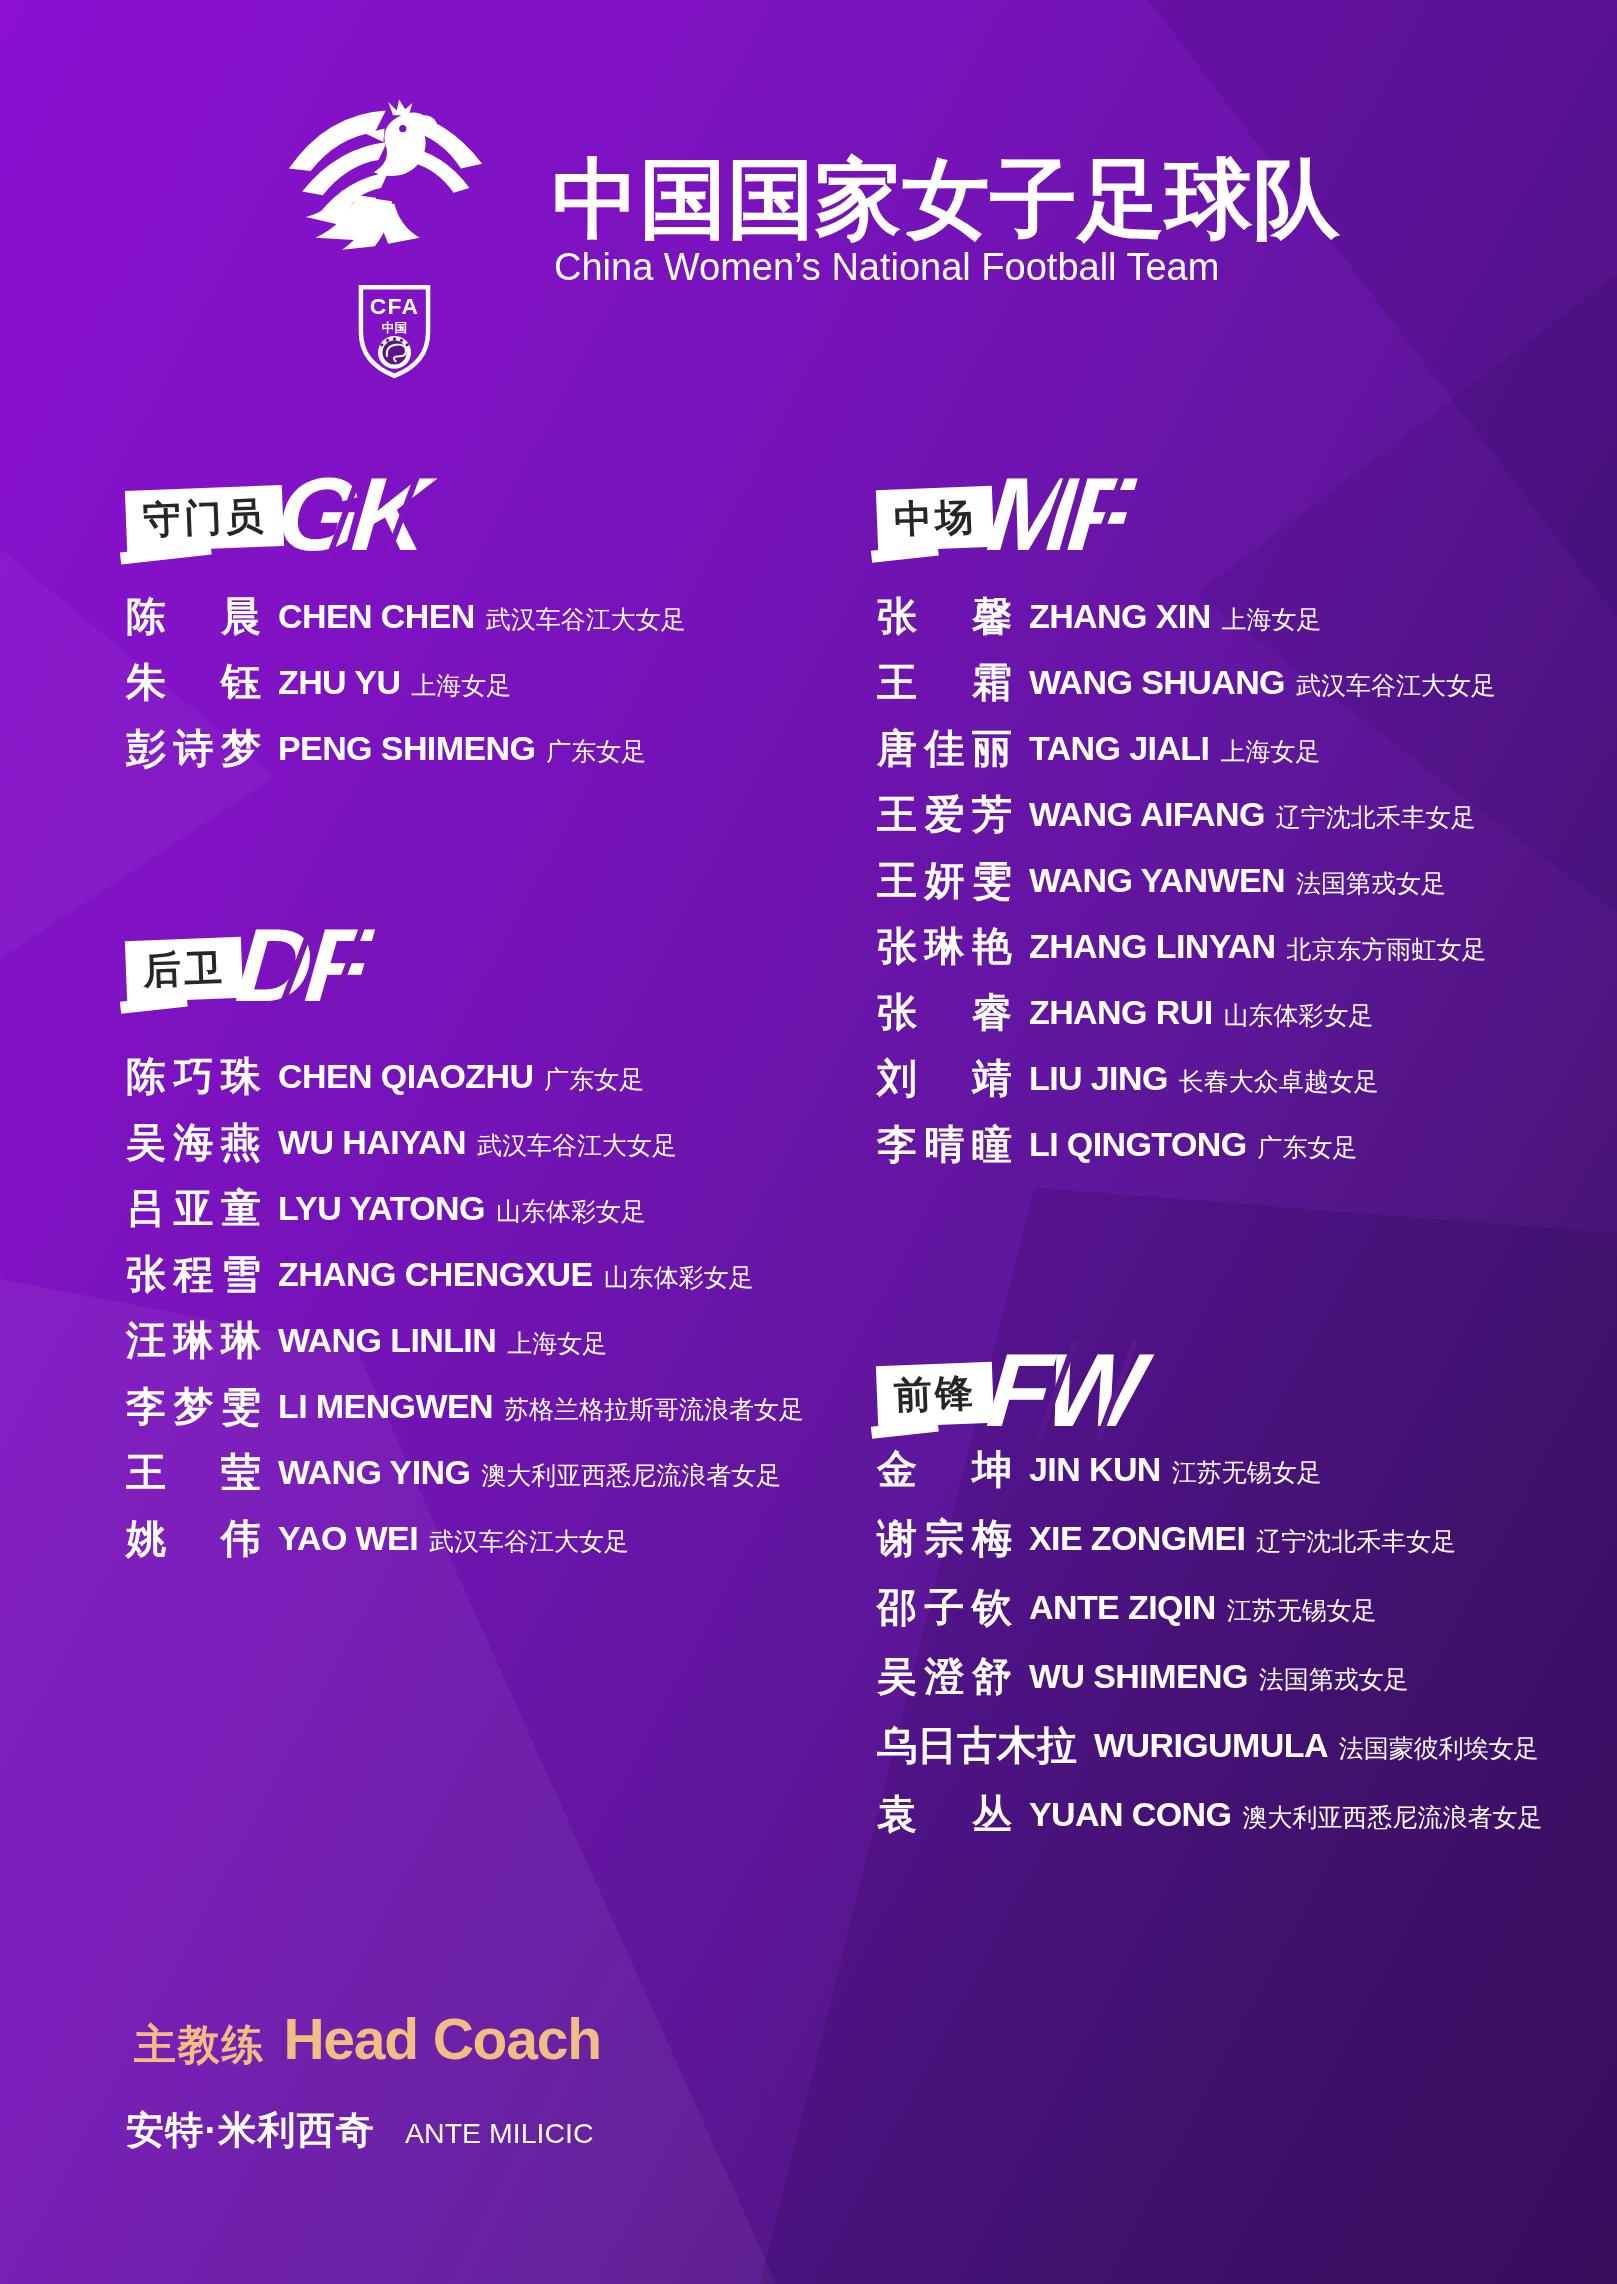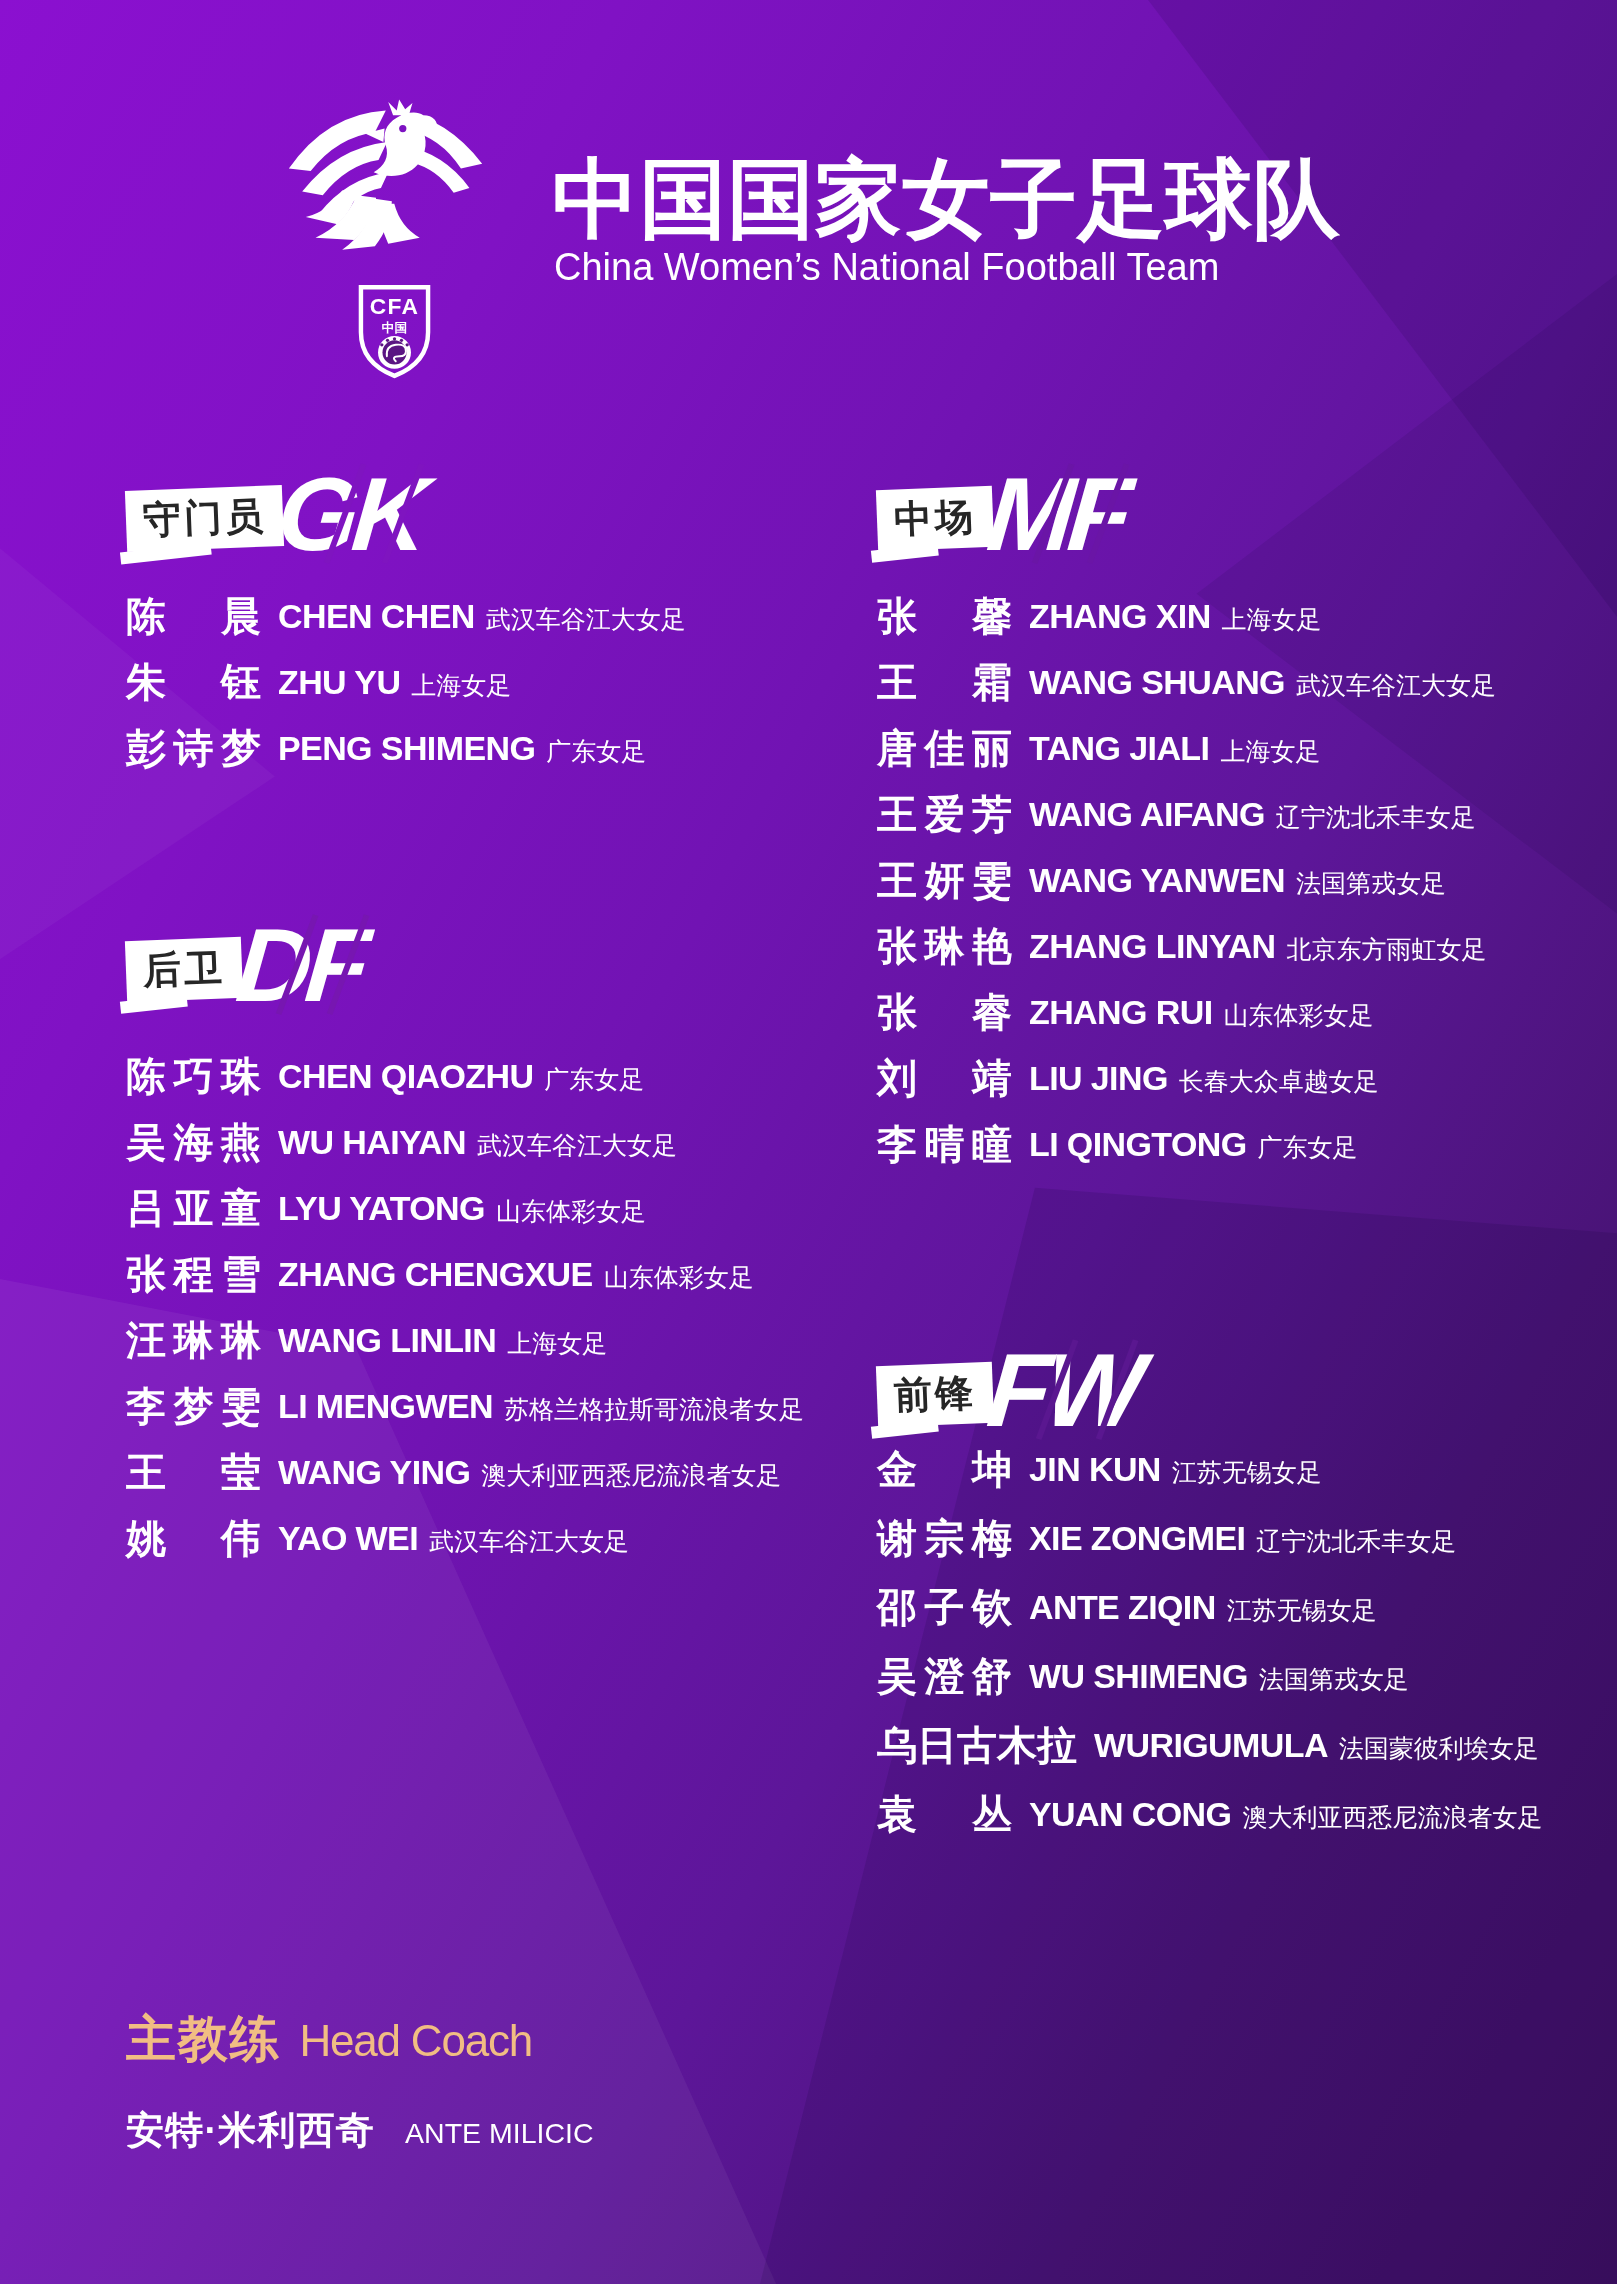--- a/index.html
+++ b/index.html
@@ -67,22 +67,22 @@
   }
   .pname.wide{width:auto;}
   .pname span{display:block;}
   .pinfo{display:flex;align-items:baseline;margin-left:17px;color:#fff;}
   .latin{font-size:34px;font-weight:700;letter-spacing:-0.6px;}
   .club{font-size:25px;font-weight:400;margin-left:11px;}
 
   
   .coach{position:absolute;left:126px;top:2006px;}
   .coach-title{display:flex;align-items:baseline;gap:18px;color:#f1bd83;}
-  .coach-title .zh{font-size:50px;font-weight:900;letter-spacing:1.8px;}
-  .coach-title .en{font-size:44px;font-weight:400;letter-spacing:-1.2px;text-align:center;}
+  .coach-title .zh{font-size:42px;font-weight:900;letter-spacing:1.8px;margin-left:8px;}
+  .coach-title .en{font-size:57px;font-weight:700;letter-spacing:-1.2px;text-align:center;}
   .coach-name{display:flex;align-items:baseline;gap:30px;color:#fff;margin-top:32px;}
   .coach-name .zh{font-size:38px;font-weight:700;letter-spacing:1.2px;}
   .coach-name .en{font-size:28.5px;font-weight:400;}
 </style>
 </head>
 <body>
 
 <div class="poster">
 
   <div class="layer facet-tr"></div>

